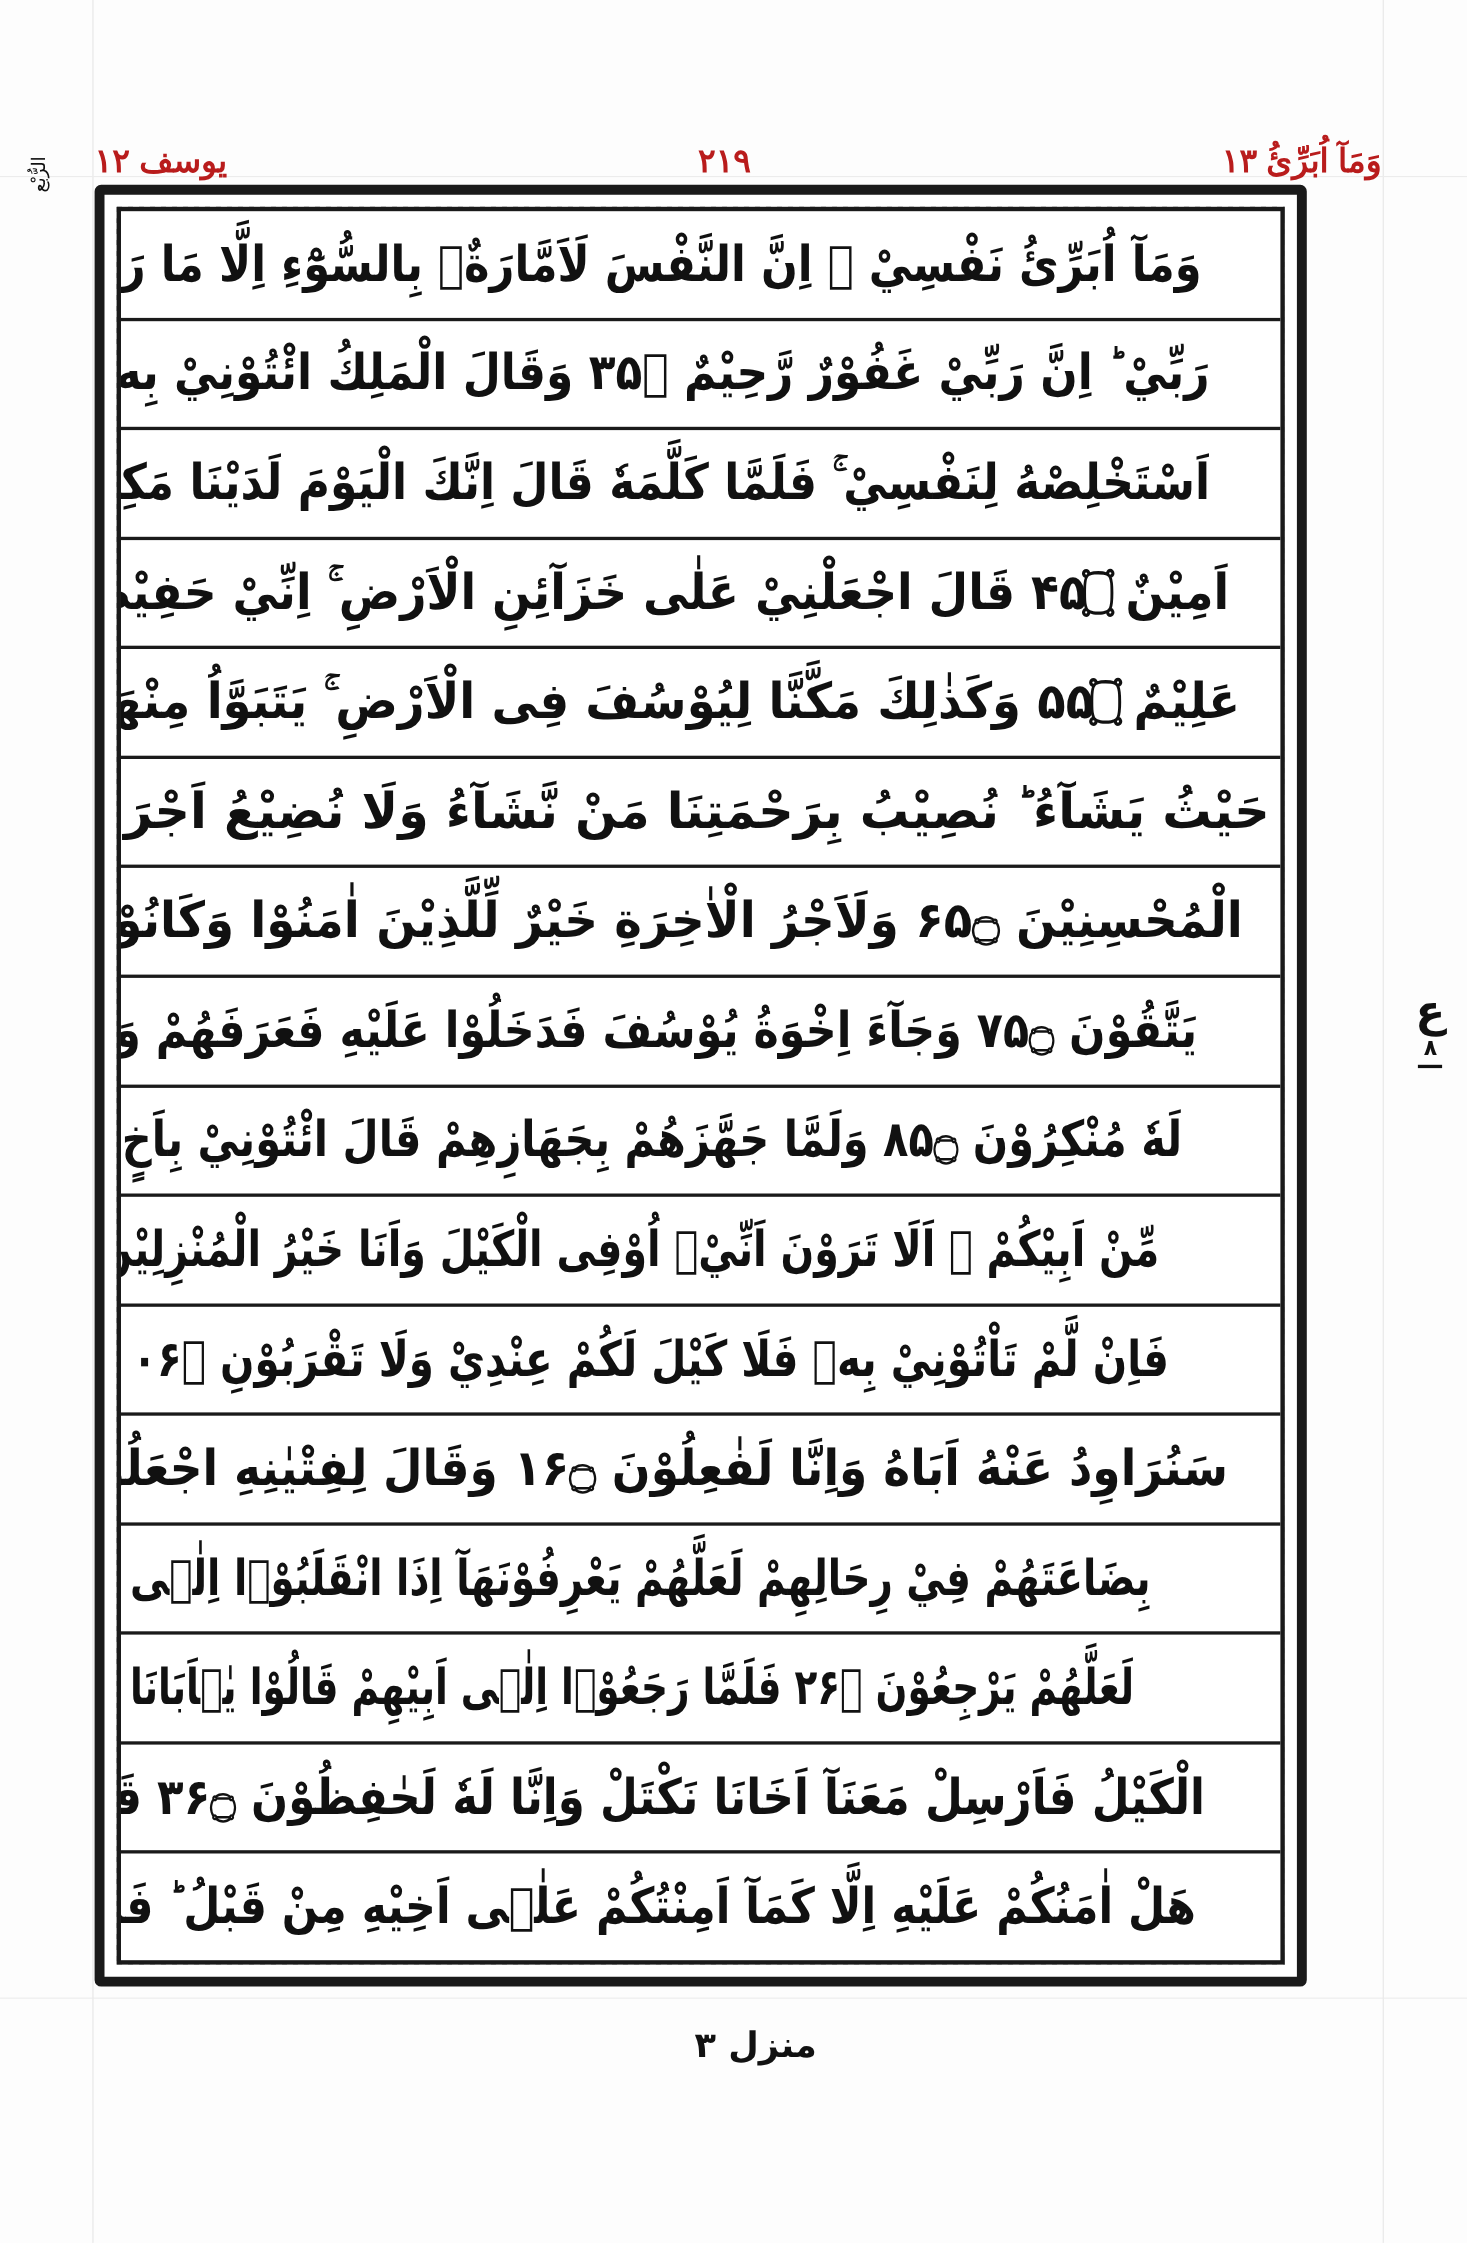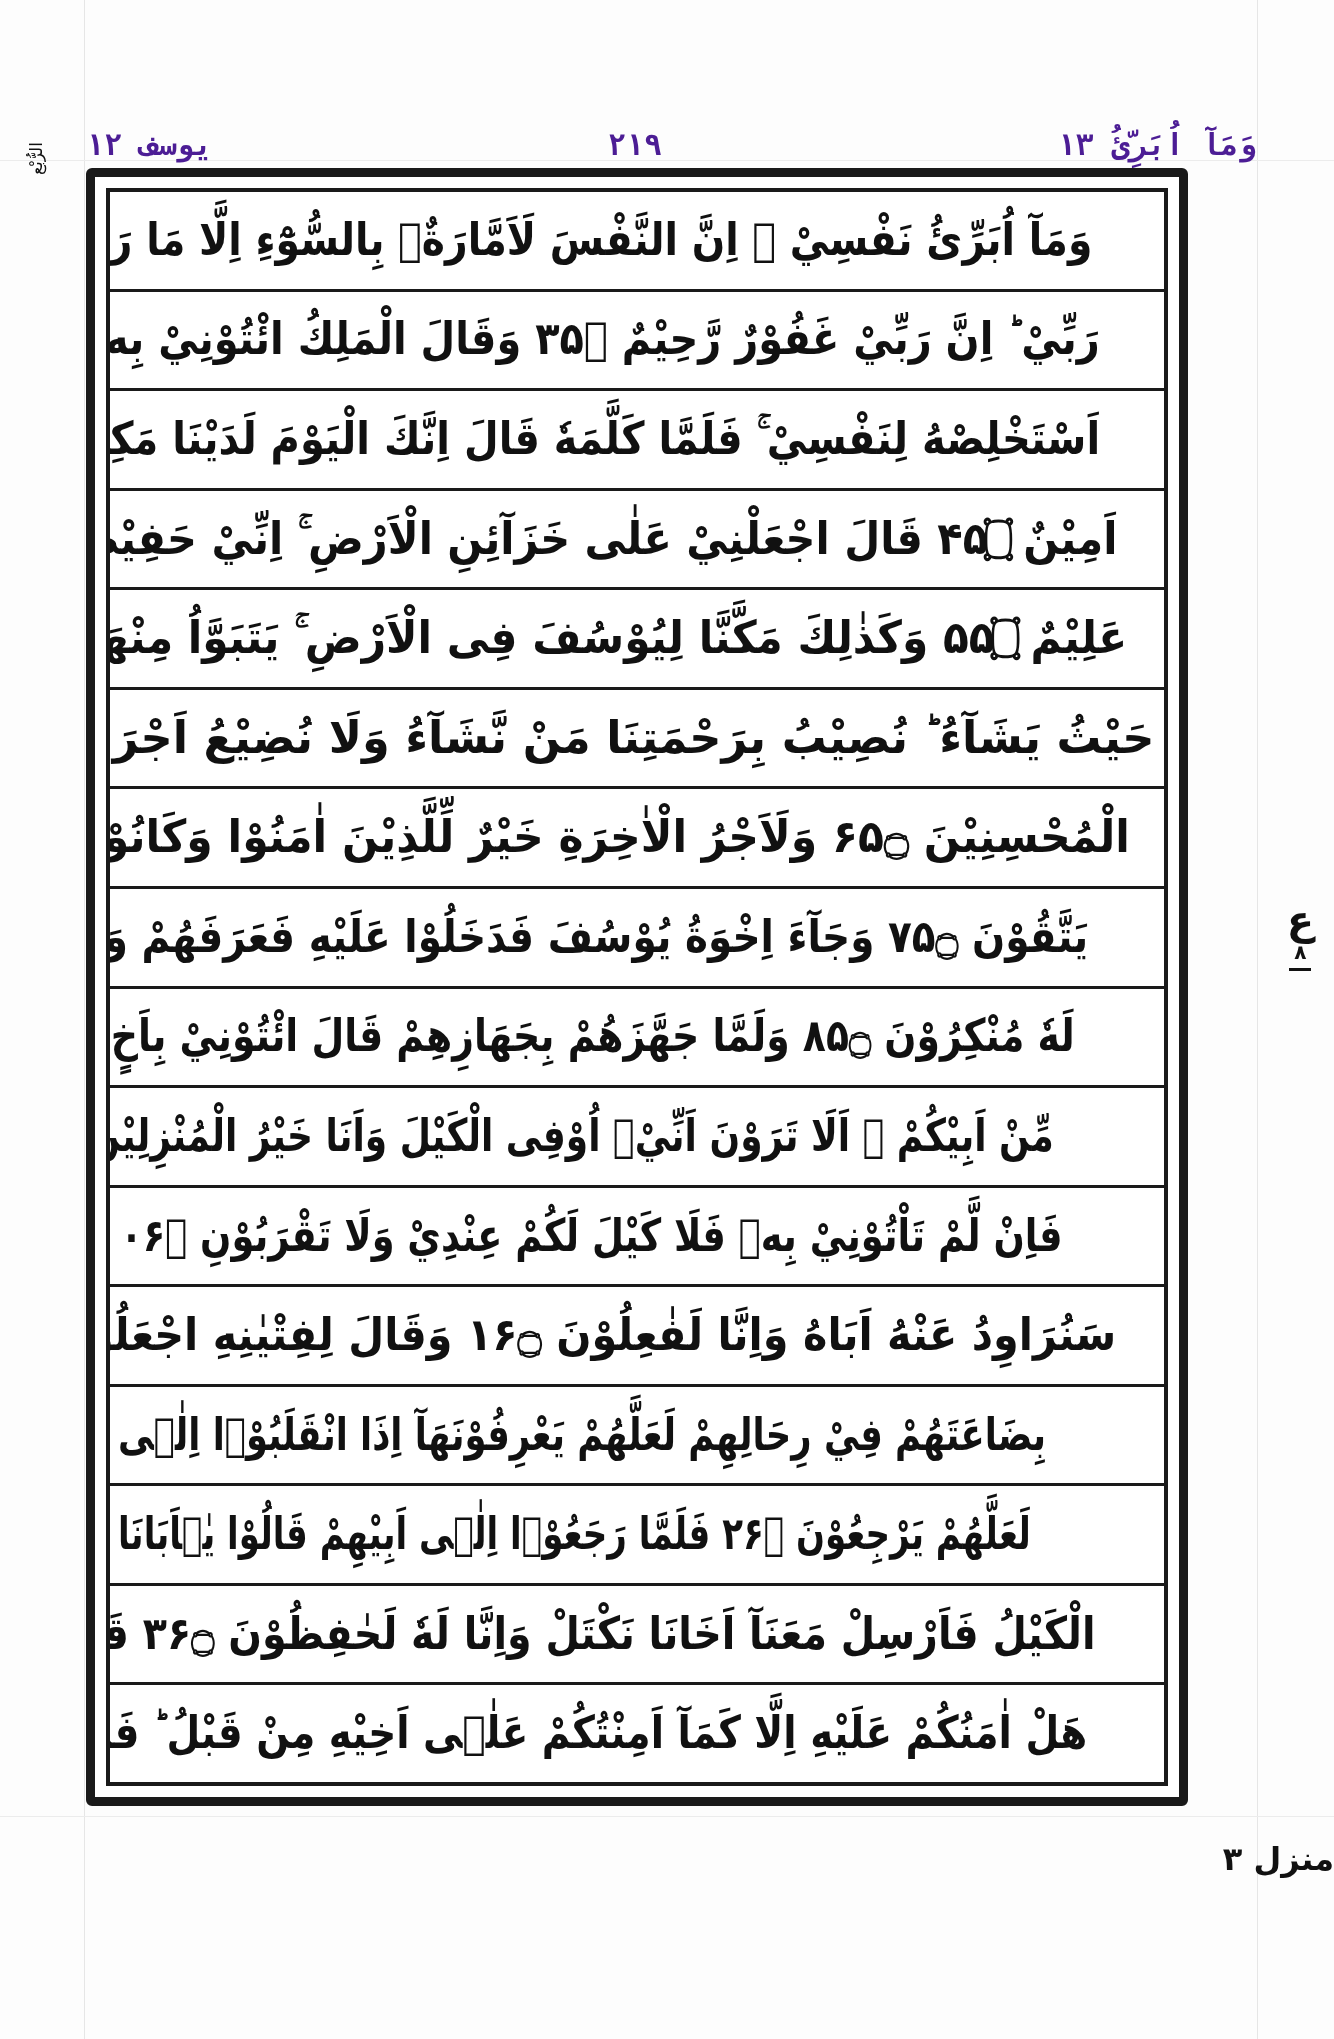--- a/index.html
+++ b/index.html
@@ -45,24 +45,24 @@
     top: 104px;
     left: 86px;
     right: 78px;
     height: 58px;
     display: flex;
     align-items: flex-end;
     justify-content: space-between;
     direction: rtl;
   }
   .hdr-text {
-    font-family: Liberation Mono, monospace;
+    font-family: Liberation Sans, sans-serif;
     font-size: 30px;
     line-height: 1;
-    color: #4c1d95;
+    color: #b91c1c;
     white-space: nowrap;
     font-weight: 600;
   }
   .hdr-page {
     font-size: 30px;
     letter-spacing: 1px;
     font-weight: 700;
   }
 
   
@@ -171,21 +171,21 @@
     background: #111;
     margin: 6px auto 0 auto;
   }
 
   
   #footer {
     position: absolute;
     top: 1840px;
     left: 0;
     right: 0;
-    text-align: right;
+    text-align: center;
     padding-left: 40px;
   }
   #footer .ftr-text {
     font-family: "DejaVu Sans", "Liberation Sans", sans-serif;
     font-size: 32px;
     color: #111111;
     direction: rtl;
     font-weight: 600;
   }
 </style>

